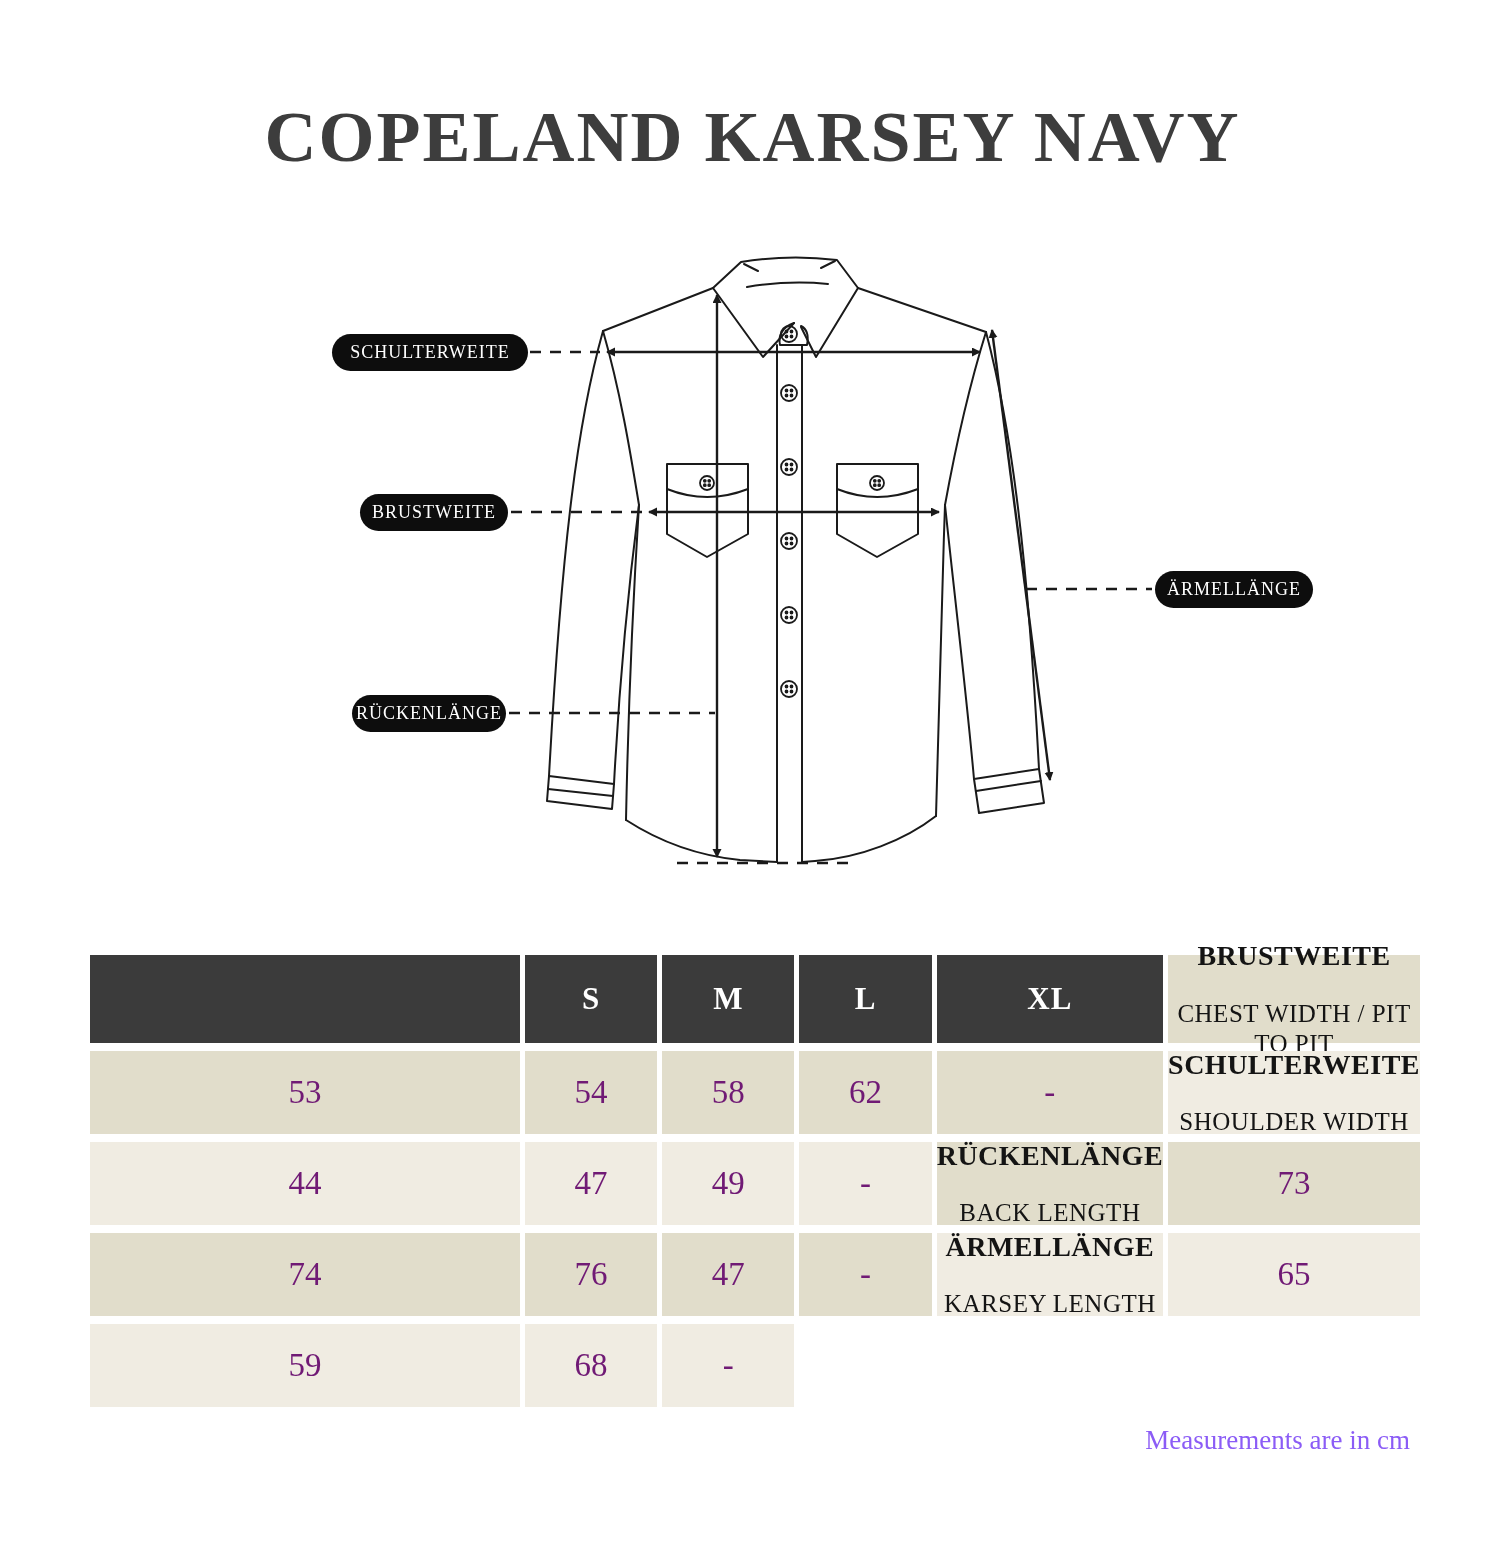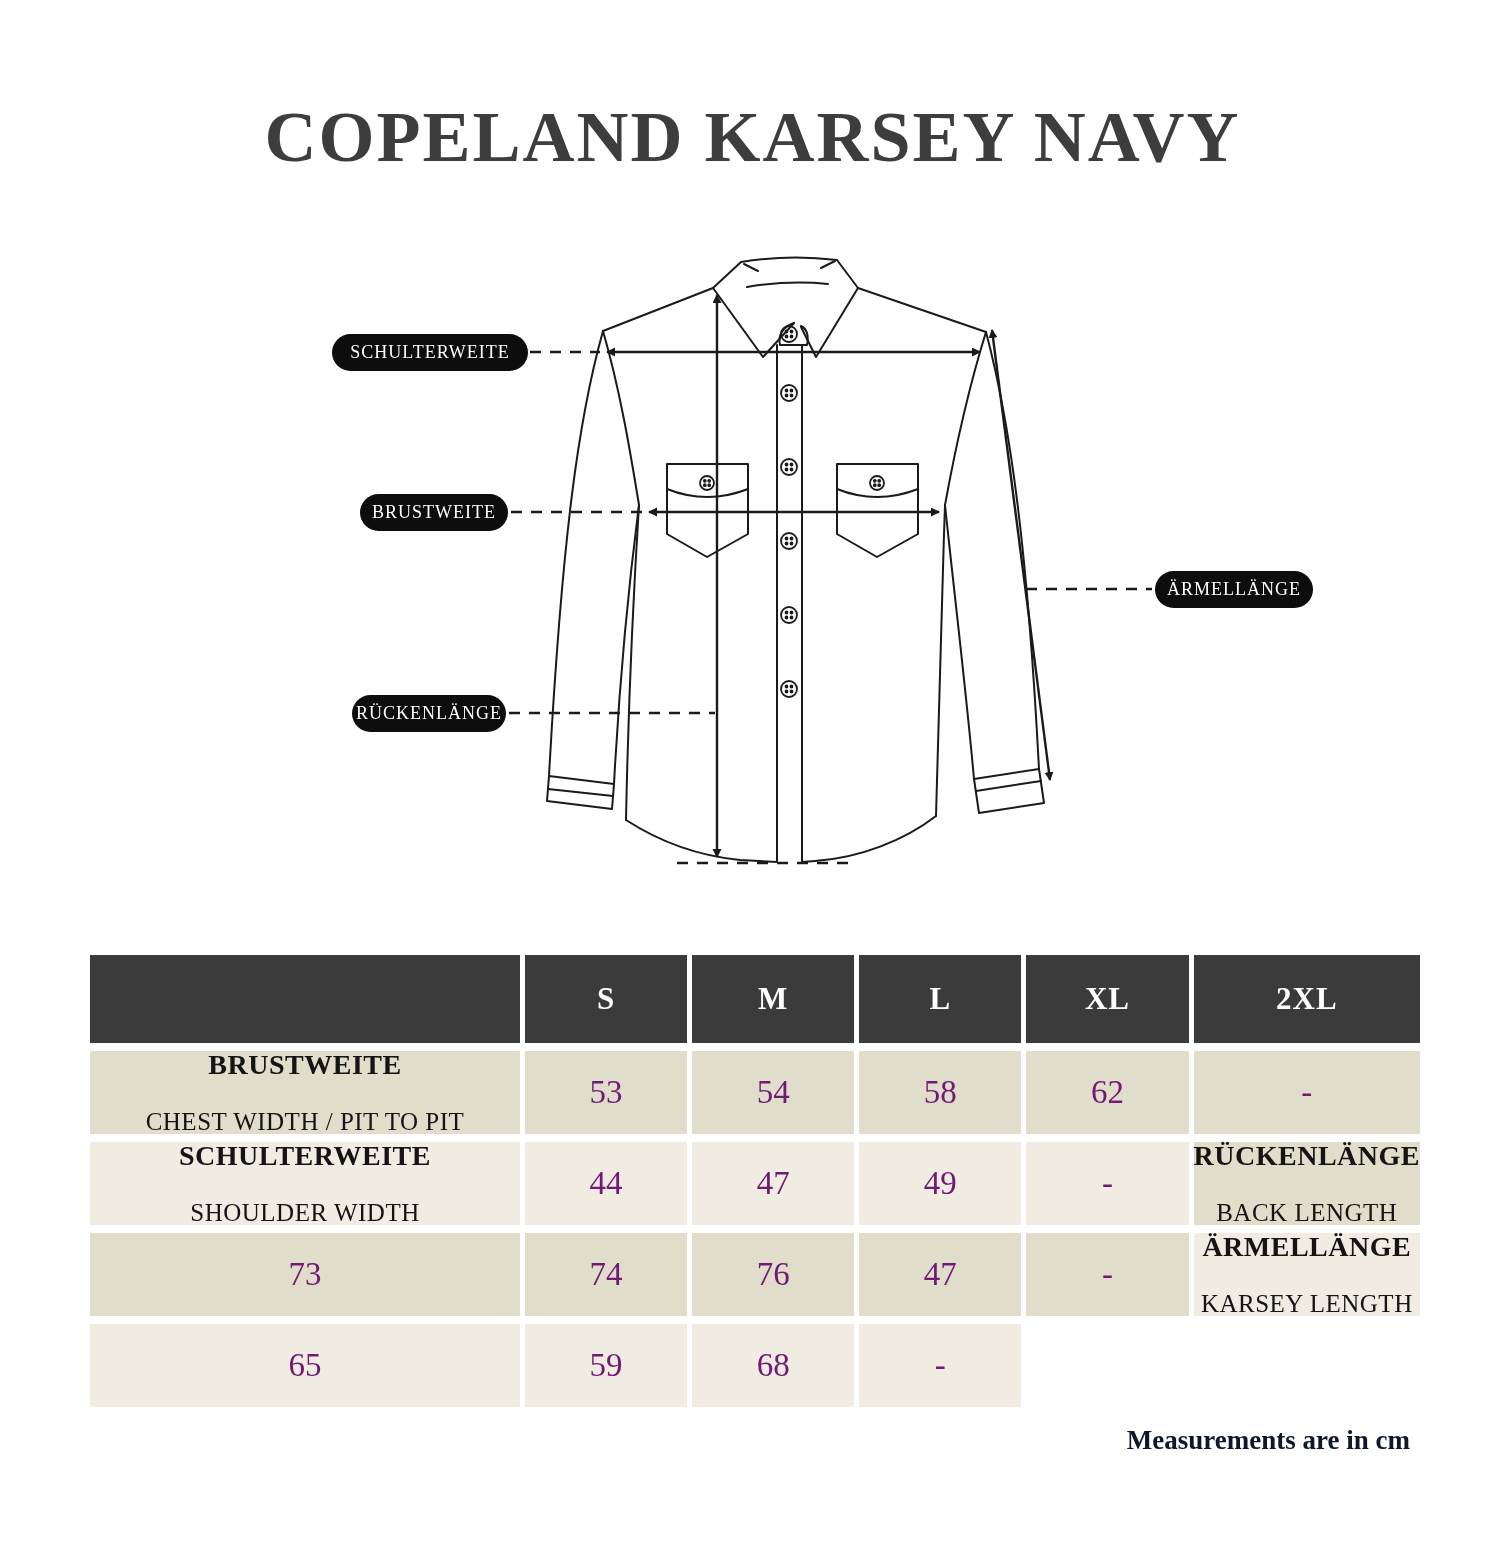--- a/index.html
+++ b/index.html
@@ -59,21 +59,21 @@
   }
   .row-dark  { background:#e1ddcb; }
   .row-light { background:#f0ece2; }
   .label-de { font-size:28px; font-weight:bold; letter-spacing:0.5px; line-height:1.2; color:#141414; }
   .label-en { font-size:25px; letter-spacing:0.5px; line-height:1.2; color:#141414;margin-top:26px; }
   .val { font-size:33px; color:#701a75; }
 
   
   .footer-note {
     position:absolute; top:1425px; right:95px;
-    font-size:27px; color:#0f172a;font-weight:bold;
+    font-size:27px; color:#8b5cf6;
   }
 </style>
 </head>
 <body>
 
 <h1 class="title">COPELAND KARSEY NAVY</h1>
 
 <div class="diagram">
 
   <svg width="1505" height="690" viewBox="0 225 1505 690">
@@ -203,21 +203,20 @@
   <div class="pill pill-sleeve">ÄRMELLÄNGE</div>
 </div>
 
 <div class="size-table">
 
   <div class="cell head"></div>
   <div class="cell head">S</div>
   <div class="cell head">M</div>
   <div class="cell head">L</div>
   <div class="cell head">XL</div>
-  <div class="cell head">2XL</div>
 
   <div class="cell row-dark">
     <div class="label-de">BRUSTWEITE</div>
     <div class="label-en">CHEST WIDTH / PIT TO PIT</div>
   </div>
   <div class="cell row-dark val">53</div>
   <div class="cell row-dark val">54</div>
   <div class="cell row-dark val">58</div>
   <div class="cell row-dark val">62</div>
   <div class="cell row-dark val">-</div>

